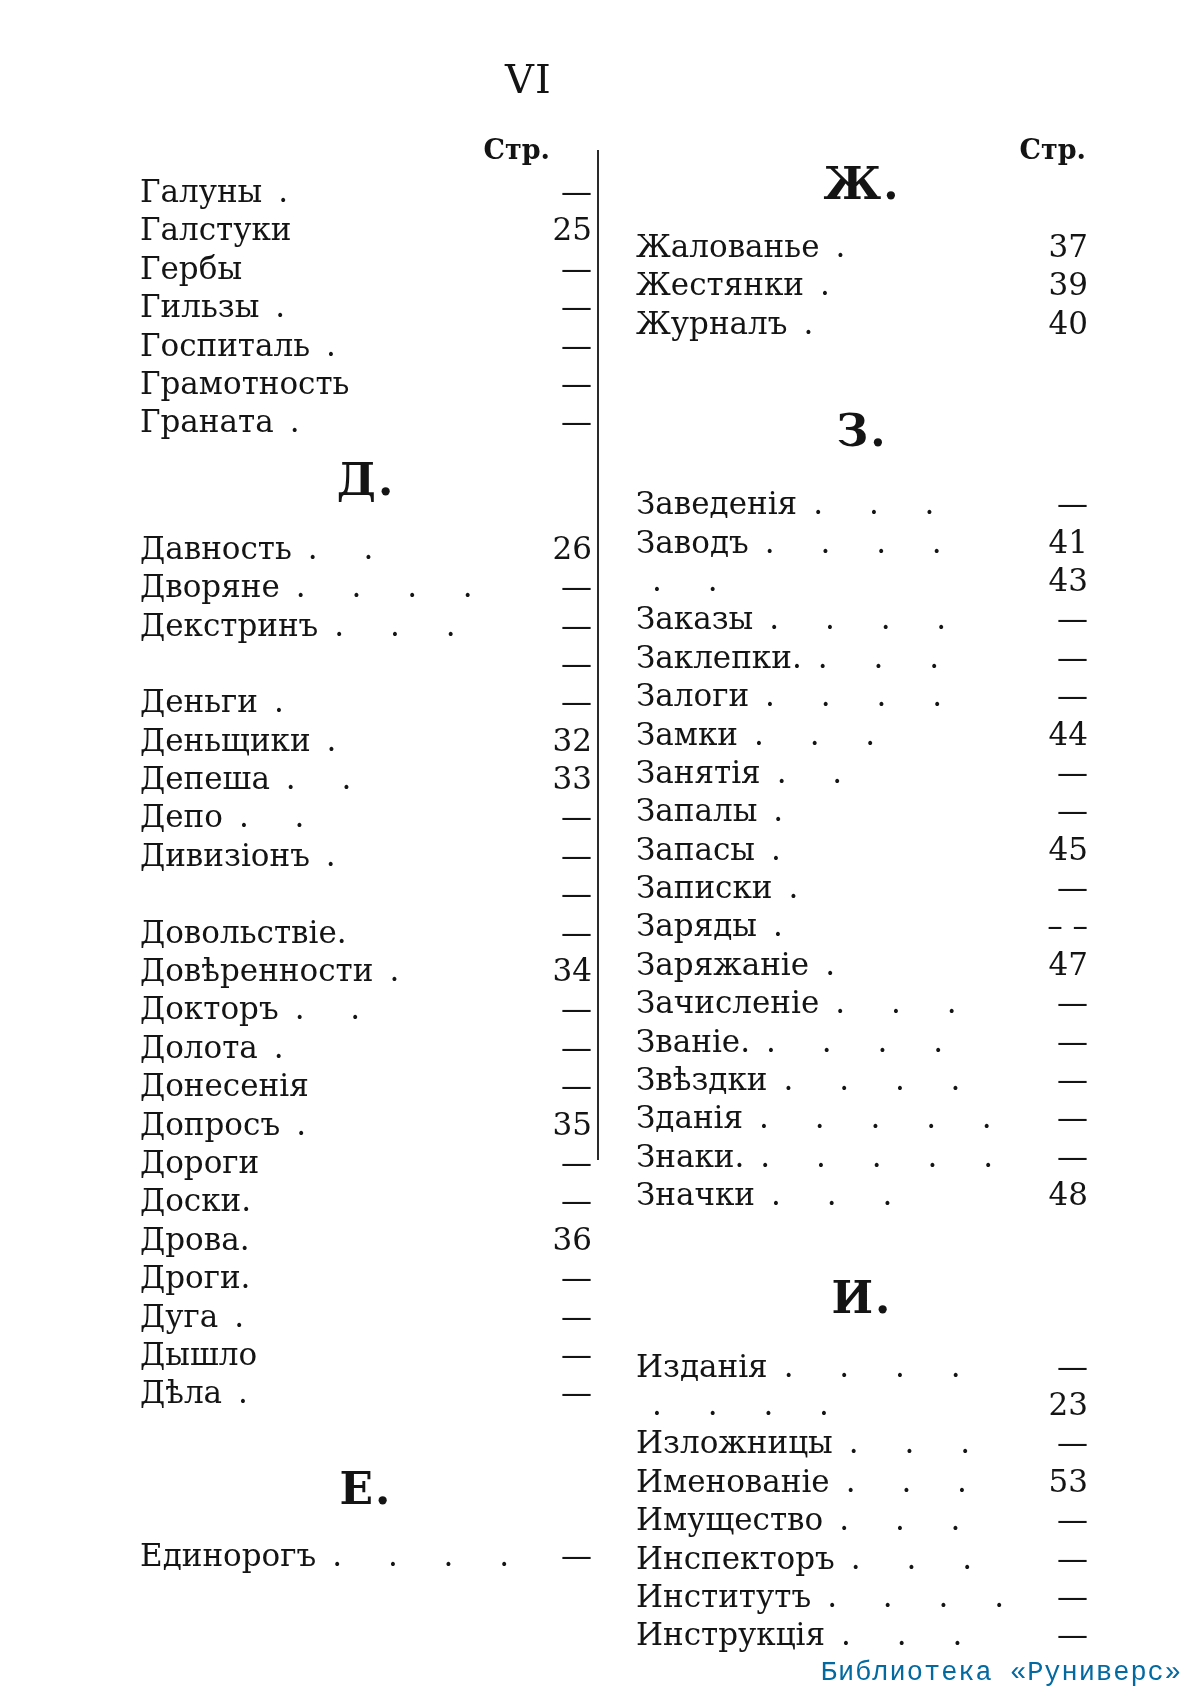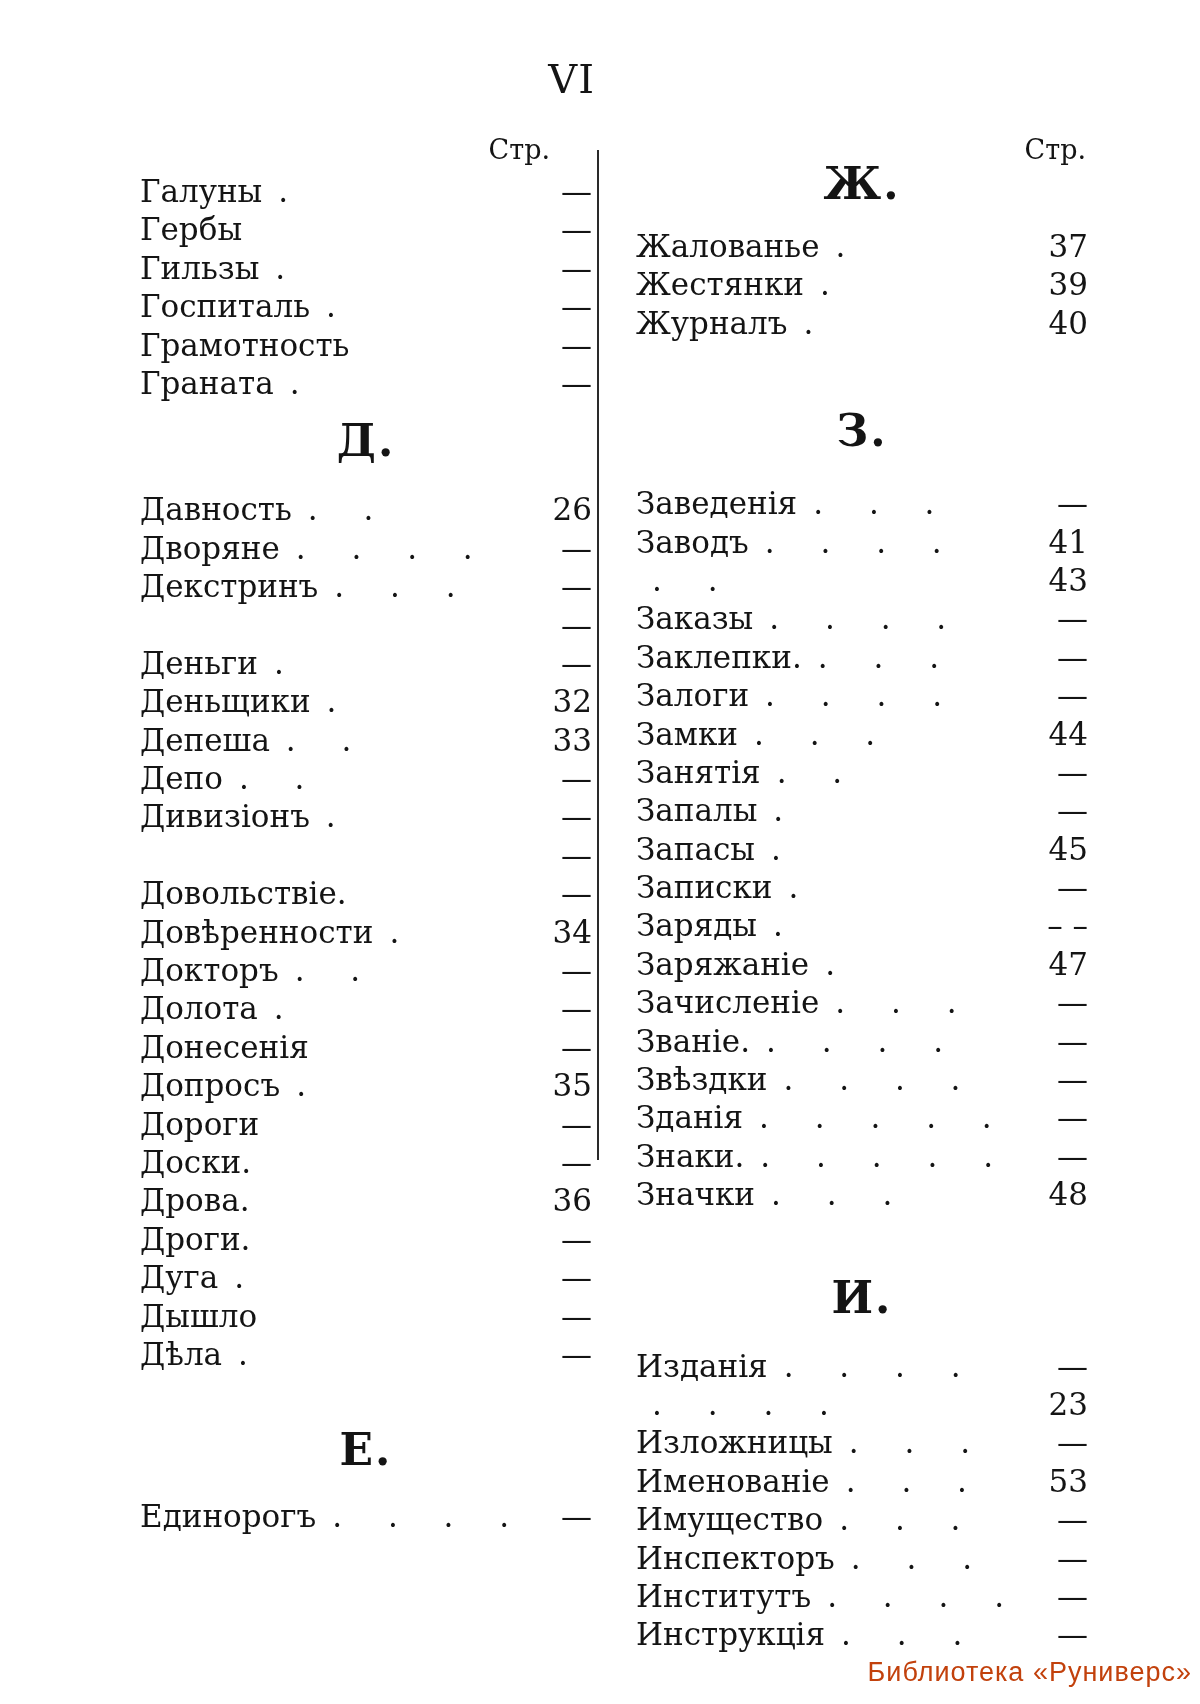--- a/index.html
+++ b/index.html
@@ -4,25 +4,25 @@
 <style>
   html,body{margin:0;padding:0;}
   body{
     width:1200px;height:1704px;position:relative;
     background:#ffffff;color:#141414;
     font-family:"DejaVu Serif", serif;
     overflow:hidden;
   }
   .page-num{
     position:absolute;left:505px;top:56px;width:90px;
-    font-size:40px;text-align:right;letter-spacing:1px;
+    font-size:40px;text-align:left;letter-spacing:1px;
   }
   .col-header{
     position:absolute;top:134px;width:80px;
-    font-size:27px;font-weight:normal;text-align:right;
+    font-size:27px;font-weight:bold;text-align:right;
   }
   #stp-left{left:470px;}
   #stp-right{left:1006px;}
   .divider{
     position:absolute;left:597px;top:150px;width:2px;height:1010px;
     background:#2a2a2a;
   }
   .col{position:absolute;width:452px;}
   #col-left{left:140px;top:172px;}
   #col-right{left:636px;top:155px;}
@@ -39,42 +39,47 @@
     display:flex;align-items:baseline;
     height:38.4px;line-height:38.4px;font-size:31px;white-space:nowrap;
   }
   .label{flex:0 0 auto;}
   .dots{
     flex:1 1 auto;overflow:hidden;margin:0 10px 0 16px;
     word-spacing:34px;letter-spacing:1px;
   }
   .page{flex:0 0 72px;text-align:right;}
   .watermark{
-    position:absolute;right:8px;bottom:16px;
-    font-family:Liberation Sans, sans-serif;
-    font-size:27px;color:#c2410c;letter-spacing:1px;
+    position:absolute;right:18px;bottom:16px;
+    font-family:Liberation Mono, monospace;
+    font-size:27px;color:#0369a1;letter-spacing:1px;
   }
 </style>
 </head>
 <body>
 
 <div class="page-num">VI</div>
 
 <div class="col-header" id="stp-left">Стр.</div>
 <div class="col-header" id="stp-right">Стр.</div>
 
 <div class="divider"></div>
 
 <div class="col" id="col-left">
     <div class="row">
       <span class="label">Галуны</span>
       <span class="dots">.</span>
       <span class="page">—</span>
     </div>
     <div class="row">
+      <span class="label">Галстуки</span>
+      <span class="dots"></span>
+      <span class="page">25</span>
+    </div>
+    <div class="row">
       <span class="label">Гербы</span>
       <span class="dots"></span>
       <span class="page">—</span>
     </div>
     <div class="row">
       <span class="label">Гильзы</span>
       <span class="dots">.</span>
       <span class="page">—</span>
     </div>
     <div class="row">

